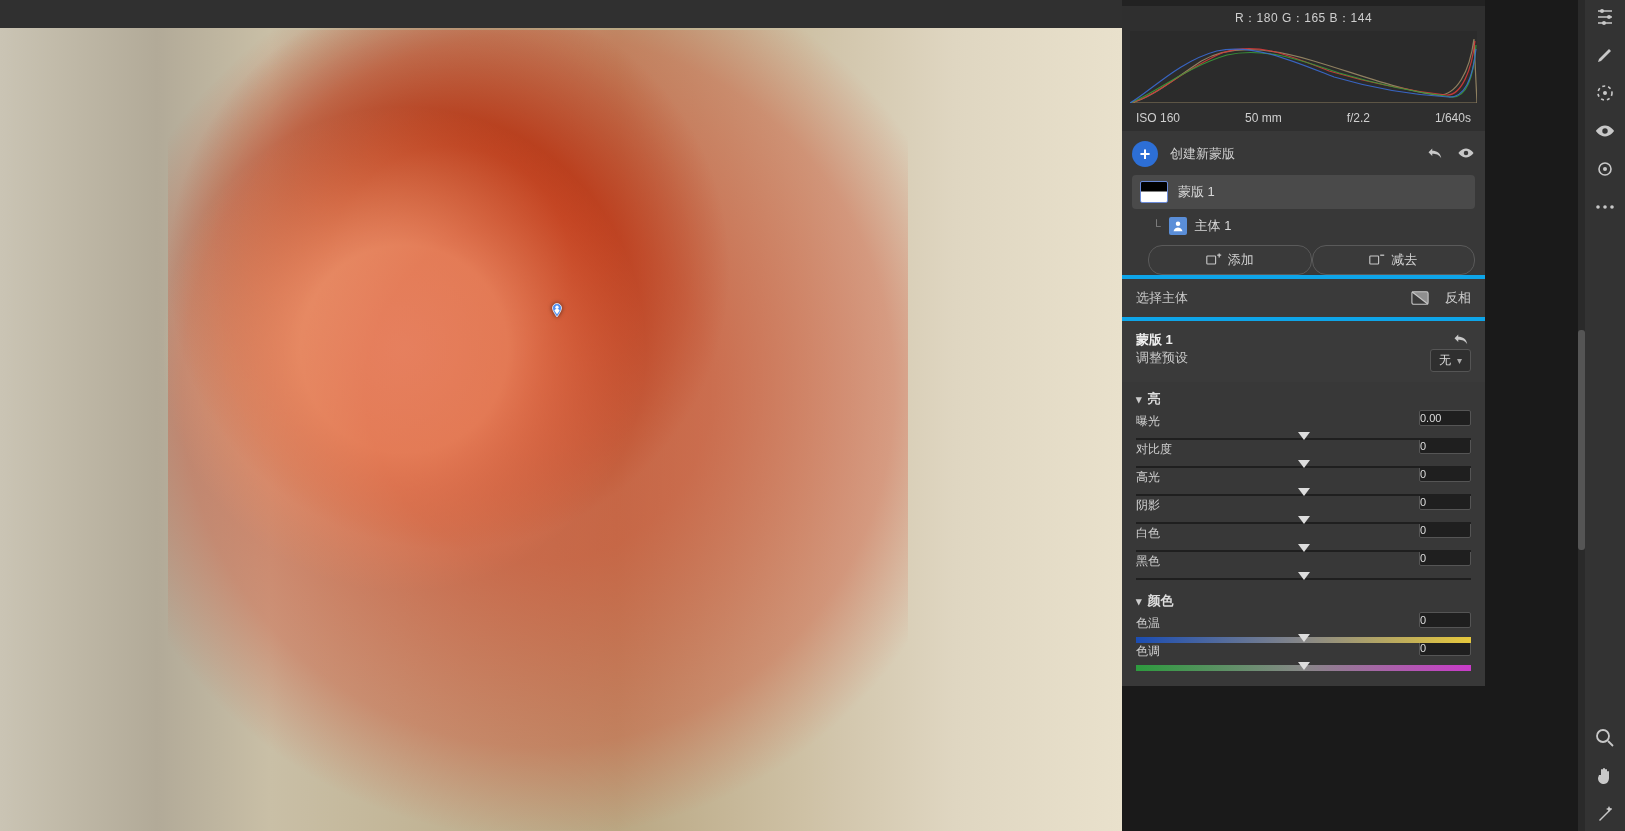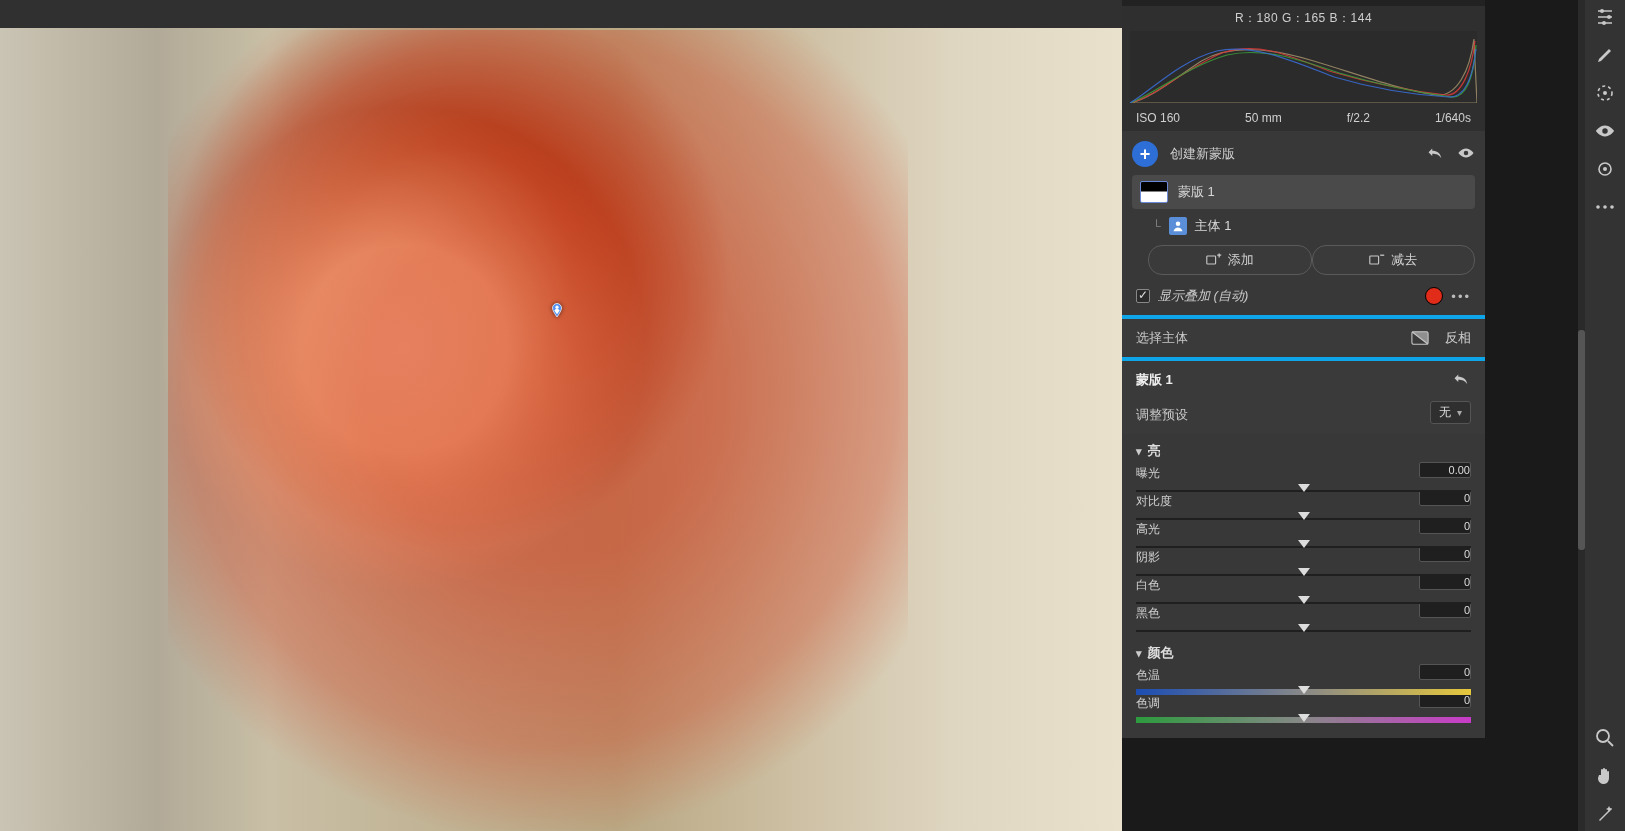--- a/index.html
+++ b/index.html
@@ -133,30 +133,30 @@
   .overlay-row input[type=checkbox]:checked::after{content:"✓";position:absolute;left:1px;top:-2px;font-size:12px;color:#ddd;}
   .overlay-label{ font-style:italic; flex:1;}
   .color-dot{width:18px;height:18px;border-radius:50%;background:#e22c1a;border:1px solid #000;}
   .dots{letter-spacing:2px;color:#bbb;cursor:pointer;}
   .section-block{ padding:10px 14px; background:#3a3a3a; border-top:4px solid #0ea5e9;}
   .select-subject-row{display:flex;align-items:center;justify-content:space-between;}
   .invert-block{display:flex;align-items:center;gap:16px;color:#cfcfcf;}
   .invert-block svg{width:18px;height:16px;}
   .mask-settings-header{display:flex;align-items:center;justify-content:space-between;font-weight:bold;font-size:13px;color:#eee;}
   .mask-settings-header svg{width:18px;height:14px;}
-  .preset-row{display:flex;align-items:flex-end;justify-content:space-between;margin-top:12px;font-family:Liberation Serif, serif;}
+  .preset-row{display:flex;align-items:flex-start;justify-content:space-between;font-family:Liberation Serif, serif;}
   .preset-dd{display:flex;align-items:center;gap:6px;background:#2f2f2f;border:1px solid #555;border-radius:3px;padding:2px 8px;font-size:12px;color:#ddd;cursor:pointer;}
   .preset-dd .chev{font-size:10px;color:#aaa;}
   .group-section{ padding:8px 14px 2px 14px; }
   .group-header{display:flex;align-items:center;gap:6px;font-size:13px;color:#ddd;font-weight:bold;margin-bottom:6px;cursor:pointer;}
   .group-header .chev{font-size:11px;color:#ccc;}
   .slider-row{display:flex;align-items:center;gap:8px;margin:0 0 2px 0;height:26px;}
   .slider-label{width:52px;font-size:12px;color:#cfcfcf;}
   .slider-value{
-    width:52px;background:#1f1f1f;border:1px solid #555;text-align:right;
+    width:52px;background:#1f1f1f;border:1px solid #555;text-align:left;
     font-size:11px;color:#ddd;padding:1px 0;border-radius:2px;margin-bottom:6px;
   }
   .slider-track-wrap{flex:1;display:flex;flex-direction:column;gap:2px;}
   .slider-head{display:flex;justify-content:space-between;align-items:center;}
   .slider-track{height:10px;position:relative;}
   .track-line{position:absolute;left:0;right:0;top:4px;height:2px;background:#1f1f1f;}
   .track-line.grad-temp{height:6px;top:1px;background:linear-gradient(90deg,#1b4db3 0%, #888 50%, #e6c83c 100%);}
   .track-line.grad-tint{height:6px;top:1px;background:linear-gradient(90deg,#2d9b3e 0%, #888 50%, #c93bc9 100%);}
   .thumb{position:absolute;top:-2px;left:50%;transform:translateX(-50%);
     width:0;height:0;border-left:6px solid transparent;border-right:6px solid transparent;border-top:8px solid #ddd;}
@@ -249,26 +249,20 @@
             </div>
             <div class="sub-btn">
               <svg viewBox="0 0 20 16">
                   <rect x="1" y="3" width="11" height="10" rx="1" fill="none" stroke="#c8c8c8" stroke-width="1.4"></rect>
                   <path d="M14 2h5" stroke="#c8c8c8" stroke-width="1.6"></path>
                 </svg>
               <span>减去</span>
             </div>
           </div>
 
-          <div class="overlay-row">
-            <input type="checkbox" checked="" style="">
-            <span class="overlay-label">显示叠加 (自动)</span>
-            <span class="color-dot"></span>
-            <span class="dots">•••</span>
-          </div>
         </div>
 
         <div class="section-block">
           <div class="select-subject-row">
             <span>选择主体</span>
             <div class="invert-block">
               <svg viewBox="0 0 20 16">
                   <rect x="1" y="1" width="18" height="14" rx="2" fill="none" stroke="#c8c8c8" stroke-width="1.2"></rect>
                   <path d="M1 1 L19 15" stroke="#c8c8c8" stroke-width="1.2"></path>
                   <path d="M1 1 L19 1 L19 15 Z" fill="#c8c8c8" opacity=".6"></path>

